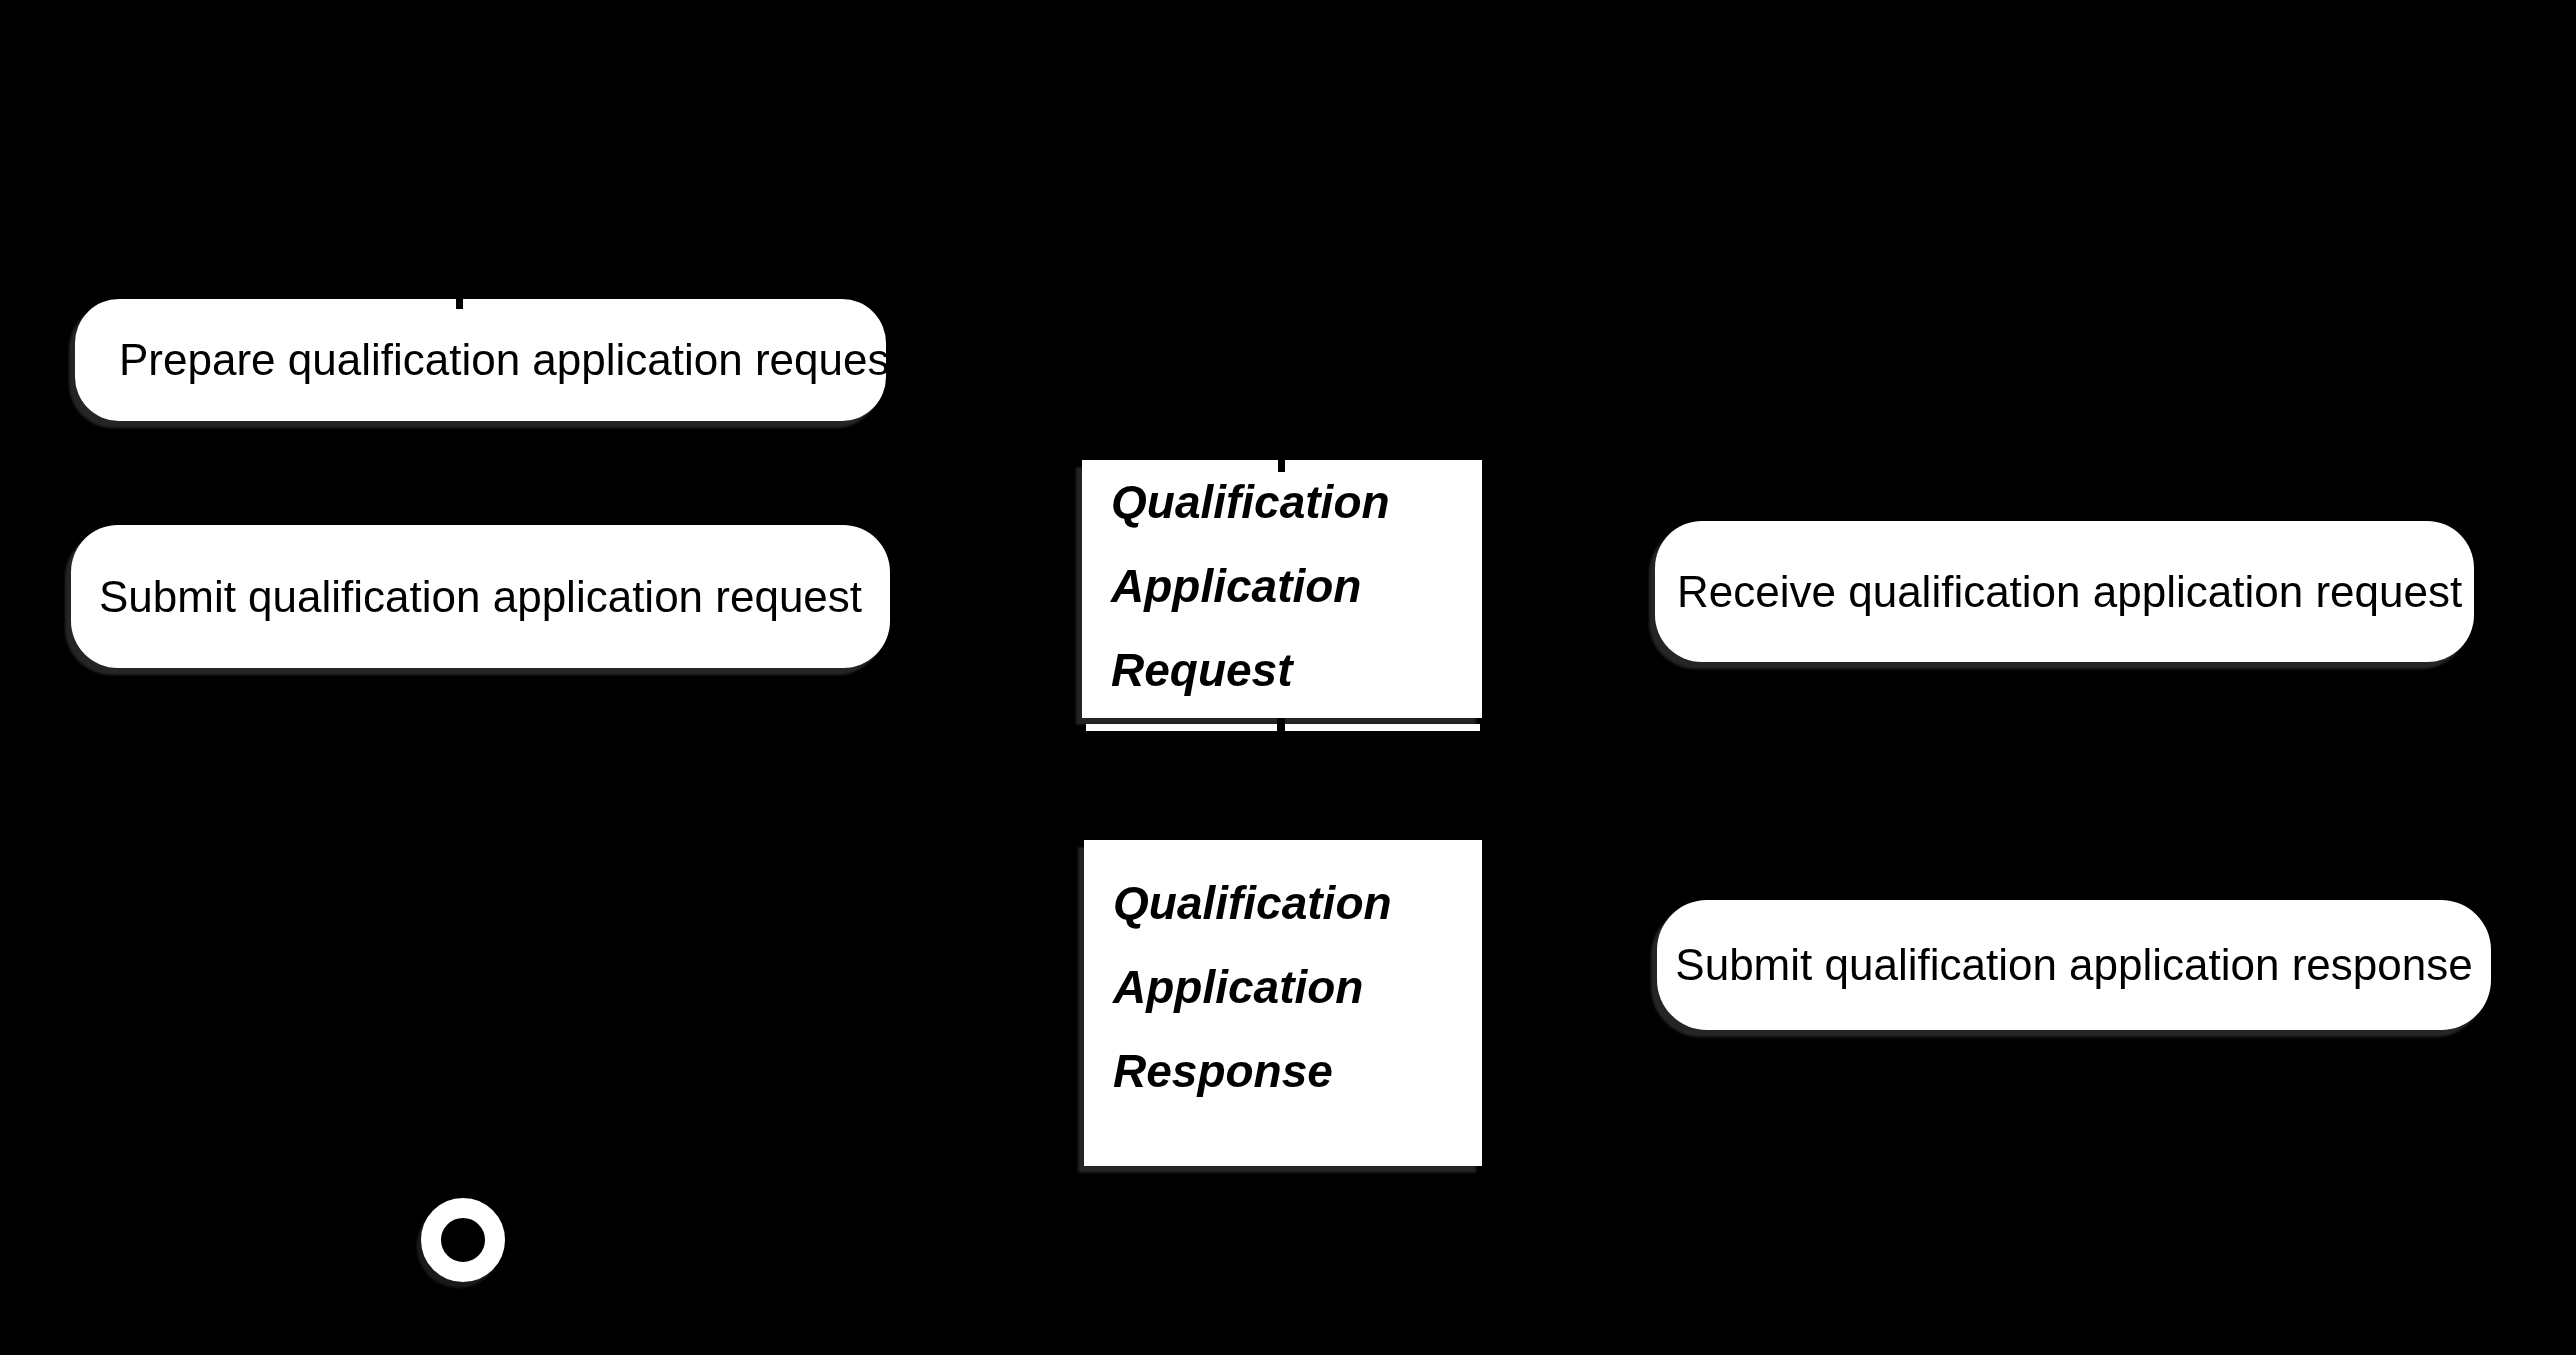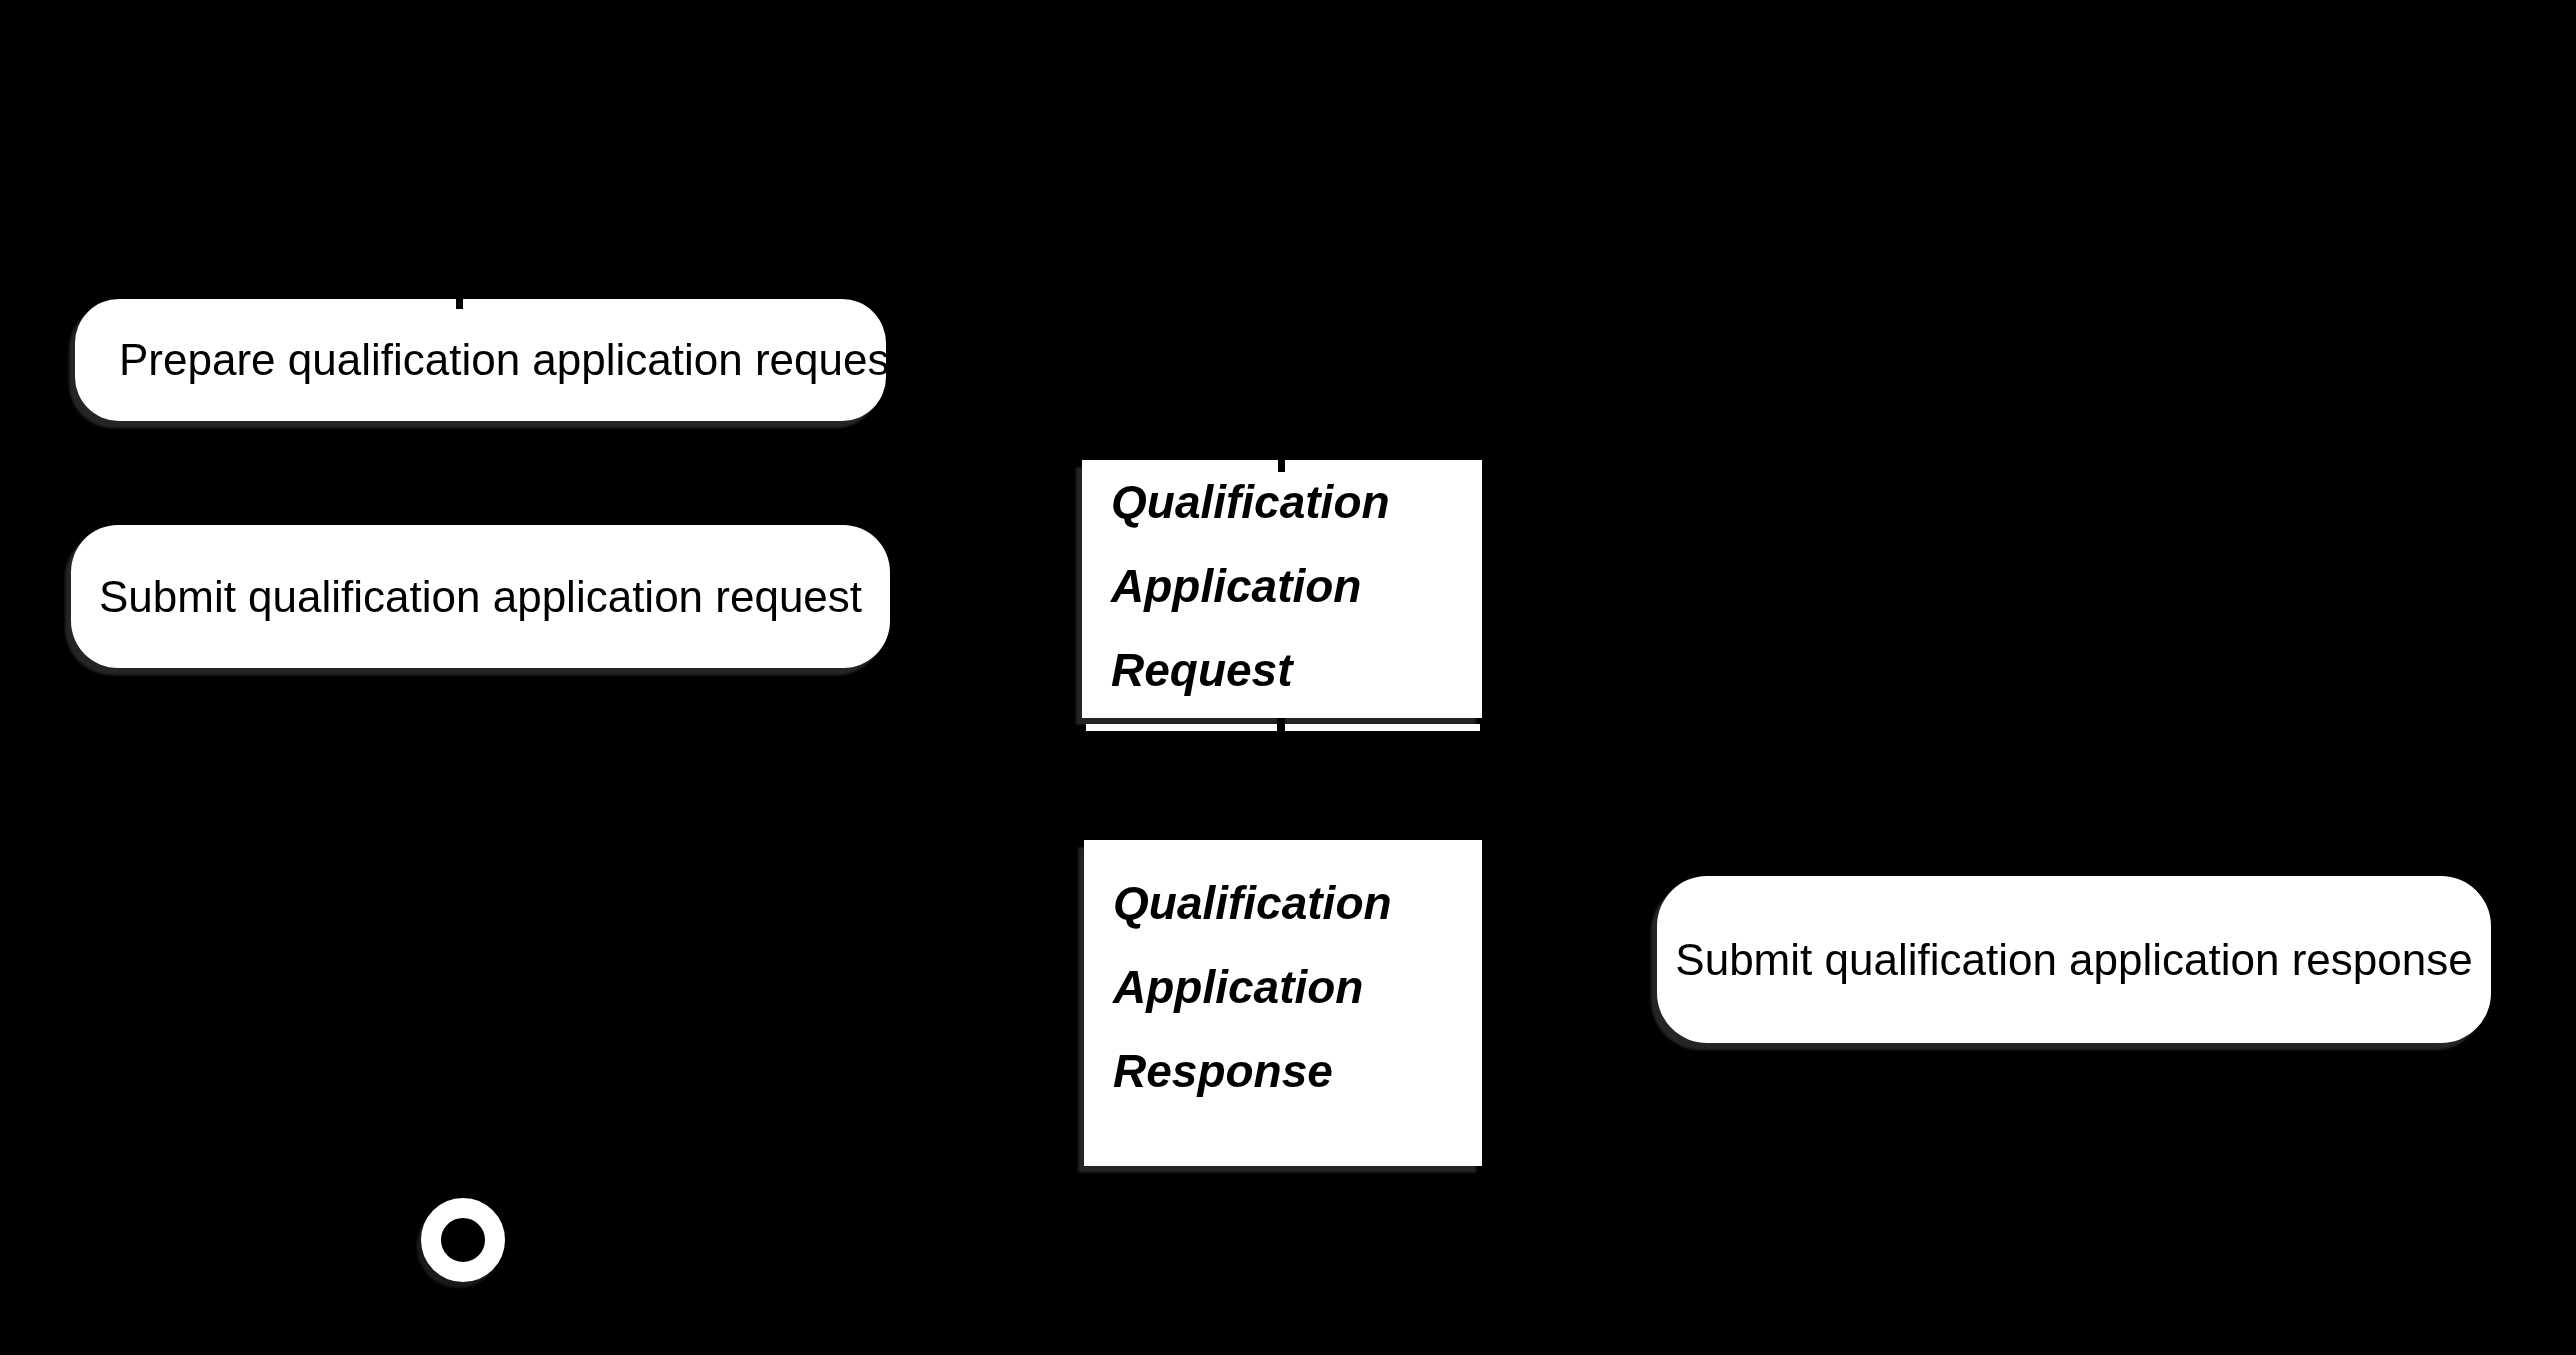--- a/index.html
+++ b/index.html
@@ -80,21 +80,24 @@
 Application
 Request</div>
   <span class="tick" style="left:1278px; top:460px; width:6.8px; height:12px;"></span>
   <div class="underline-bar" style="left:1086px; top:724px; width:394px; height:6.8px;"></div>
   <span class="tick" style="left:1277px; top:718px; width:7.5px; height:22.6px;"></span>
 
   <div class="msg" style="left:1084px; top:840px; width:369px; height:305px; padding-left:29px; padding-top:21px;">Qualification
 Application
 Response</div>
 
+  <div class="task" style="left:1655px; top:521px; width:797px; height:141px; border-radius:47px; padding-left:22px;">
+    <span class="lbl">Receive qualification application request</span>
+  </div>
 
-  <div class="task centered" style="left:1657px; top:876px; width:834px; height:167px; border-radius:50px;">
+  <div class="task centered" style="left:1657px; top:900px; width:834px; height:130px; border-radius:50px;">
     <span class="lbl">Submit qualification application response</span>
   </div>
 
   <div class="end-event" style="left:421px; top:1198px; width:84px; height:84px;"></div>
 
 </div>
 
 
 </body></html>

